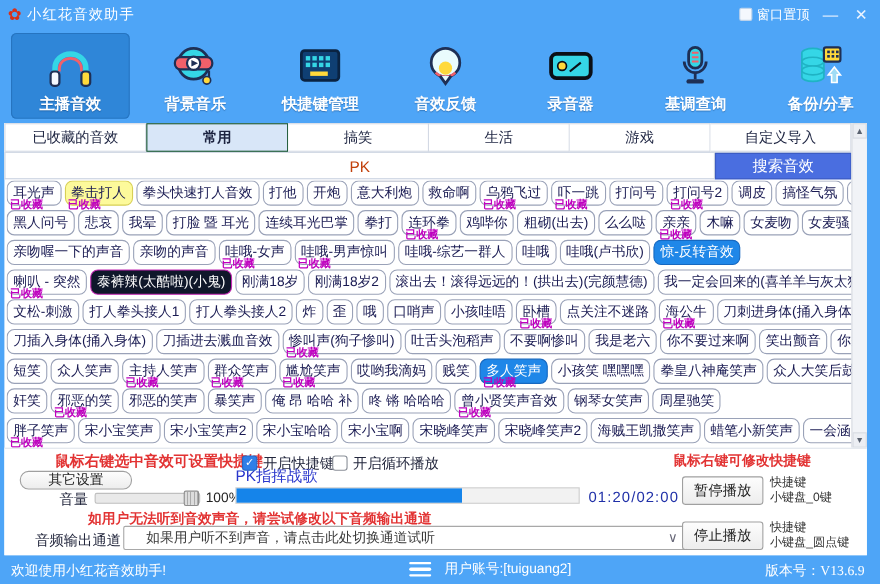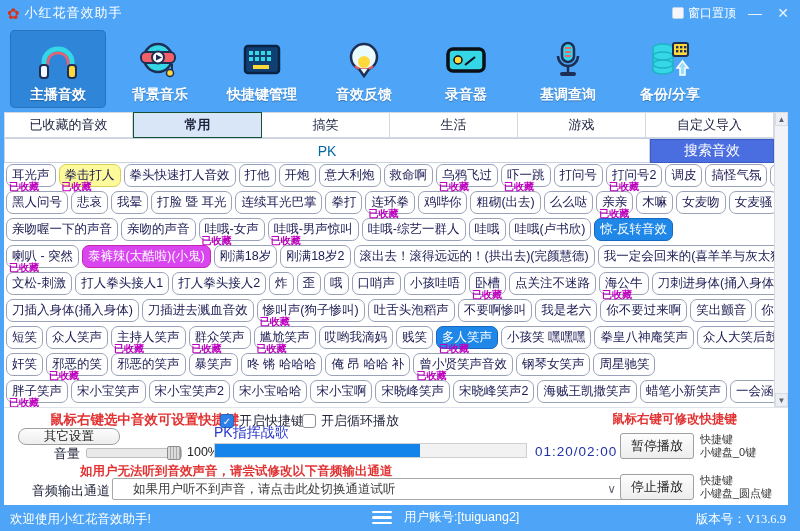--- a/index.html
+++ b/index.html
@@ -12,52 +12,52 @@
   .app-flower { color:#d8301a; font-size:15px; margin:0 5px 0 7px; line-height:1; }
   .app-title { color:#fff; font-size:13px; letter-spacing:1px; }
   .titlebar-right { position:absolute; right:8px; top:0; height:26px; display:flex; align-items:center; gap:10px; }
   .pin-wrap { display:flex; align-items:center; gap:4px; }
   .pin-box { width:12px; height:12px; background:#f4f8fd; border:1px solid #bcd2ea; border-radius:2px; }
   .pin-label { color:#fff; font-size:12px; }
   .win-btn { color:#eaf3ff; font-size:14px; width:18px; text-align:center; cursor:default; }
 
   
   .toolbar { position:absolute; top:26px; left:0; width:800px; height:86px; display:flex; align-items:flex-start; padding:4px 0 0 10px; gap:6px; }
-  .tool-item { width:96px; height:78px; display:flex; flex-direction:column; align-items:center; justify-content:flex-end; padding-bottom:4px; border-radius:5px; }
+  .tool-item { width:108px; height:78px; display:flex; flex-direction:column; align-items:center; justify-content:flex-end; padding-bottom:4px; border-radius:5px; }
   .tool-item.active { background:#2f86d8; box-shadow:inset 0 0 0 1px #2674c0; }
   .tool-icon { height:50px; display:flex; align-items:center; justify-content:center; }
   .tool-label { color:#ffffff; font-size:14px; font-weight:bold; text-shadow:0 1px 1px rgba(0,40,90,.35); white-space:nowrap; }
 
   
   .content { position:absolute; left:4px; top:112px; width:784px; height:393px; background:#fff; }
 
   
   .tabs { position:absolute; left:0; top:0; width:770px; height:27px; display:flex; background:#fff; border-bottom:1px solid #c9d2e0; }
   .tab { flex:1; display:flex; align-items:center; justify-content:center; font-size:13px; color:#1c2340; border:1px solid #d3d9e4; border-left:none; background:#fff; }
   .tab:first-child { border-left:1px solid #d3d9e4; }
   .tab.active { background:#d8e6f8; border:1px solid #14532d; font-weight:bold; }
 
   
   .search-row { position:absolute; left:0; top:27px; width:770px; height:24px; display:flex; }
-  .search-input { flex:1; border:1px solid #c9d2e0; border-top:none; outline:none; text-align:center; font-size:14px; color:#0369a1; font-family:"Liberation Sans",sans-serif; }
+  .search-input { flex:1; border:1px solid #c9d2e0; border-top:none; outline:none; text-align:center; font-size:14px; color:#c2410c; font-family:"Liberation Sans",sans-serif; }
   .search-btn { width:124px; background:#4a6ee0; color:#fff; border:1px solid #3c5cc4; font-size:14px; display:flex; align-items:center; justify-content:center; }
 
   
   .vscroll { position:absolute; right:0; top:0; width:14px; height:295px; background:#f1f3f7; border-left:1px solid #d7dbe2; }
   .vs-arrow { position:absolute; left:0; width:13px; height:14px; display:flex; align-items:center; justify-content:center; font-size:8px; color:#5a6270; background:#eceef3; border:1px solid #d7dbe2; }
   .vs-up { top:0; }
   .vs-down { bottom:0; }
 
   
   .sound-grid { position:absolute; left:2px; top:52px; width:770px; height:243px; overflow:hidden; }
   .grid-row { height:27px; display:flex; align-items:flex-start; white-space:nowrap; }
   .sbtn { position:relative; height:23px; line-height:21px; padding:0 5px; margin-right:3px; background:#fff;
           border:1px solid #9aa2b8; border-radius:7px; font-size:12.5px; color:#191a52; white-space:nowrap; flex:0 0 auto; }
   .sbtn.v-yellow { background:#fdfa9b; border-color:#d8cf56; }
-  .sbtn.v-magenta { background:#d946ef; border-color:#c427b4; color:#fff; }
+  .sbtn.v-magenta { background:#0f172a; border-color:#c427b4; color:#fff; }
   .sbtn.v-blue { background:#1f87e8; border-color:#1668c0; color:#fff; }
   .fav-badge { position:absolute; left:2px; top:17px; font-size:10px; font-weight:bold; color:#bf00bf; line-height:10px; z-index:3; pointer-events:none;text-align:center; }
 
   
   .bottom-panel { position:absolute; left:0; top:295px; width:784px; height:98px; background:#fff; border-top:1px solid #dfe4ec; }
   .hint-red { position:absolute; color:#e23333; white-space:nowrap; }
   .h-left { left:46px; top:3px; font-size:13.5px; font-weight:bold; }
   .h-right { left:608px; top:3px; font-size:12.5px; font-weight:bold; }
   .h-output { left:76px; top:55px; font-size:12.5px; font-weight:bold; }
   .chk-wrap { position:absolute; display:flex; align-items:center; gap:5px; font-size:13px; color:#22263c; }
@@ -316,22 +316,22 @@
           <div class="sbtn v-blue">多人笑声<span class="fav-badge">已收藏</span></div>
           <div class="sbtn">小孩笑 嘿嘿嘿</div>
           <div class="sbtn">拳皇八神庵笑声</div>
           <div class="sbtn">众人大笑后鼓掌</div>
         </div>
         <div class="grid-row">
           <div class="sbtn">奸笑</div>
           <div class="sbtn">邪恶的笑<span class="fav-badge">已收藏</span></div>
           <div class="sbtn">邪恶的笑声</div>
           <div class="sbtn">暴笑声</div>
+          <div class="sbtn">俺 昂 哈哈 补</div>
           <div class="sbtn">咚 锵 哈哈哈</div>
-          <div class="sbtn">俺 昂 哈哈 补</div>
           <div class="sbtn">曾小贤笑声音效<span class="fav-badge">已收藏</span></div>
           <div class="sbtn">钢琴女笑声</div>
           <div class="sbtn">周星驰笑</div>
         </div>
         <div class="grid-row">
           <div class="sbtn">胖子笑声<span class="fav-badge">已收藏</span></div>
           <div class="sbtn">宋小宝笑声</div>
           <div class="sbtn">宋小宝笑声2</div>
           <div class="sbtn">宋小宝哈哈</div>
           <div class="sbtn">宋小宝啊</div>

